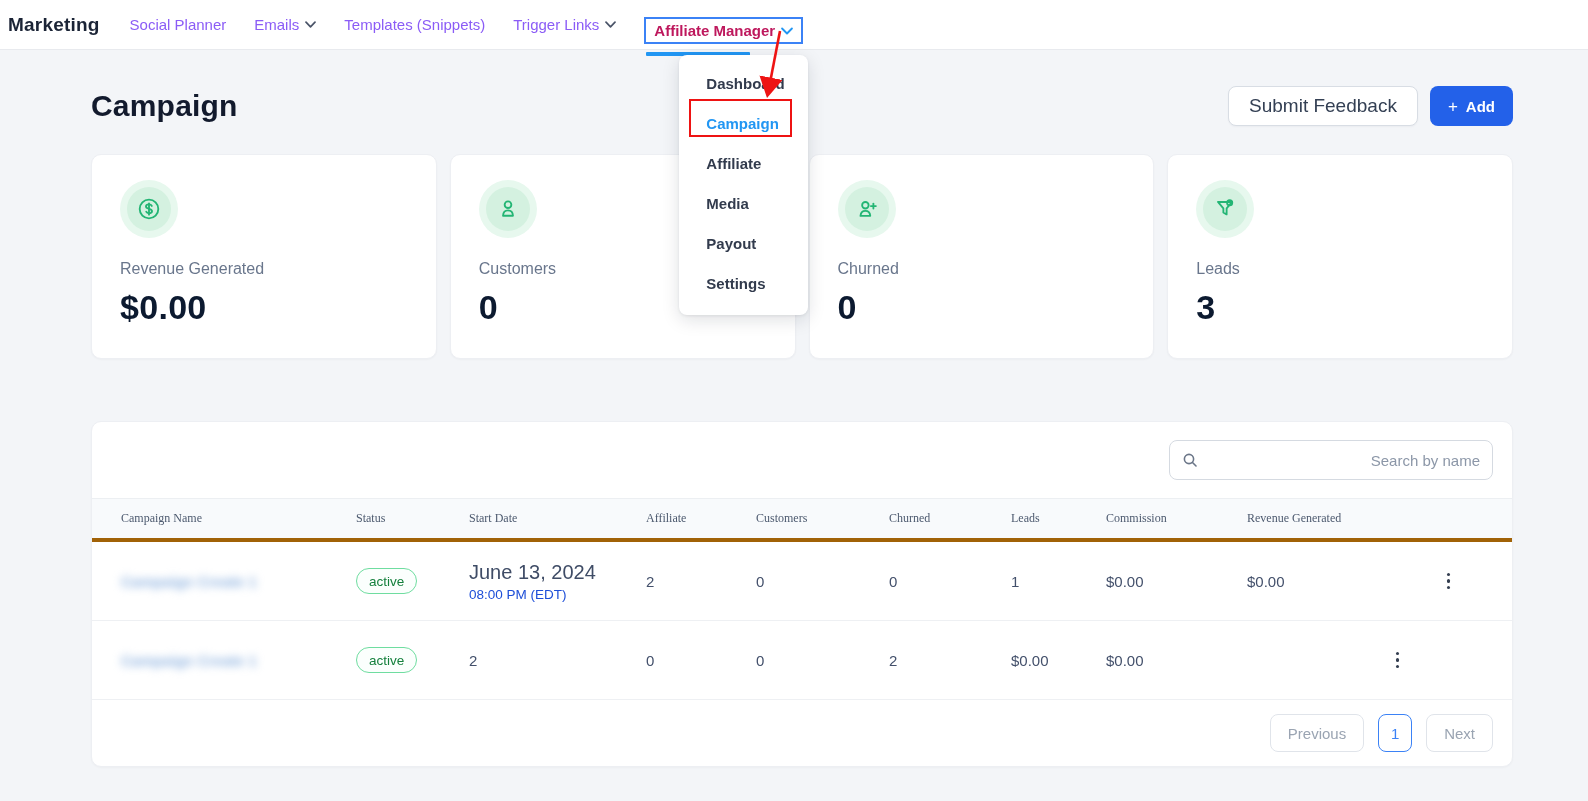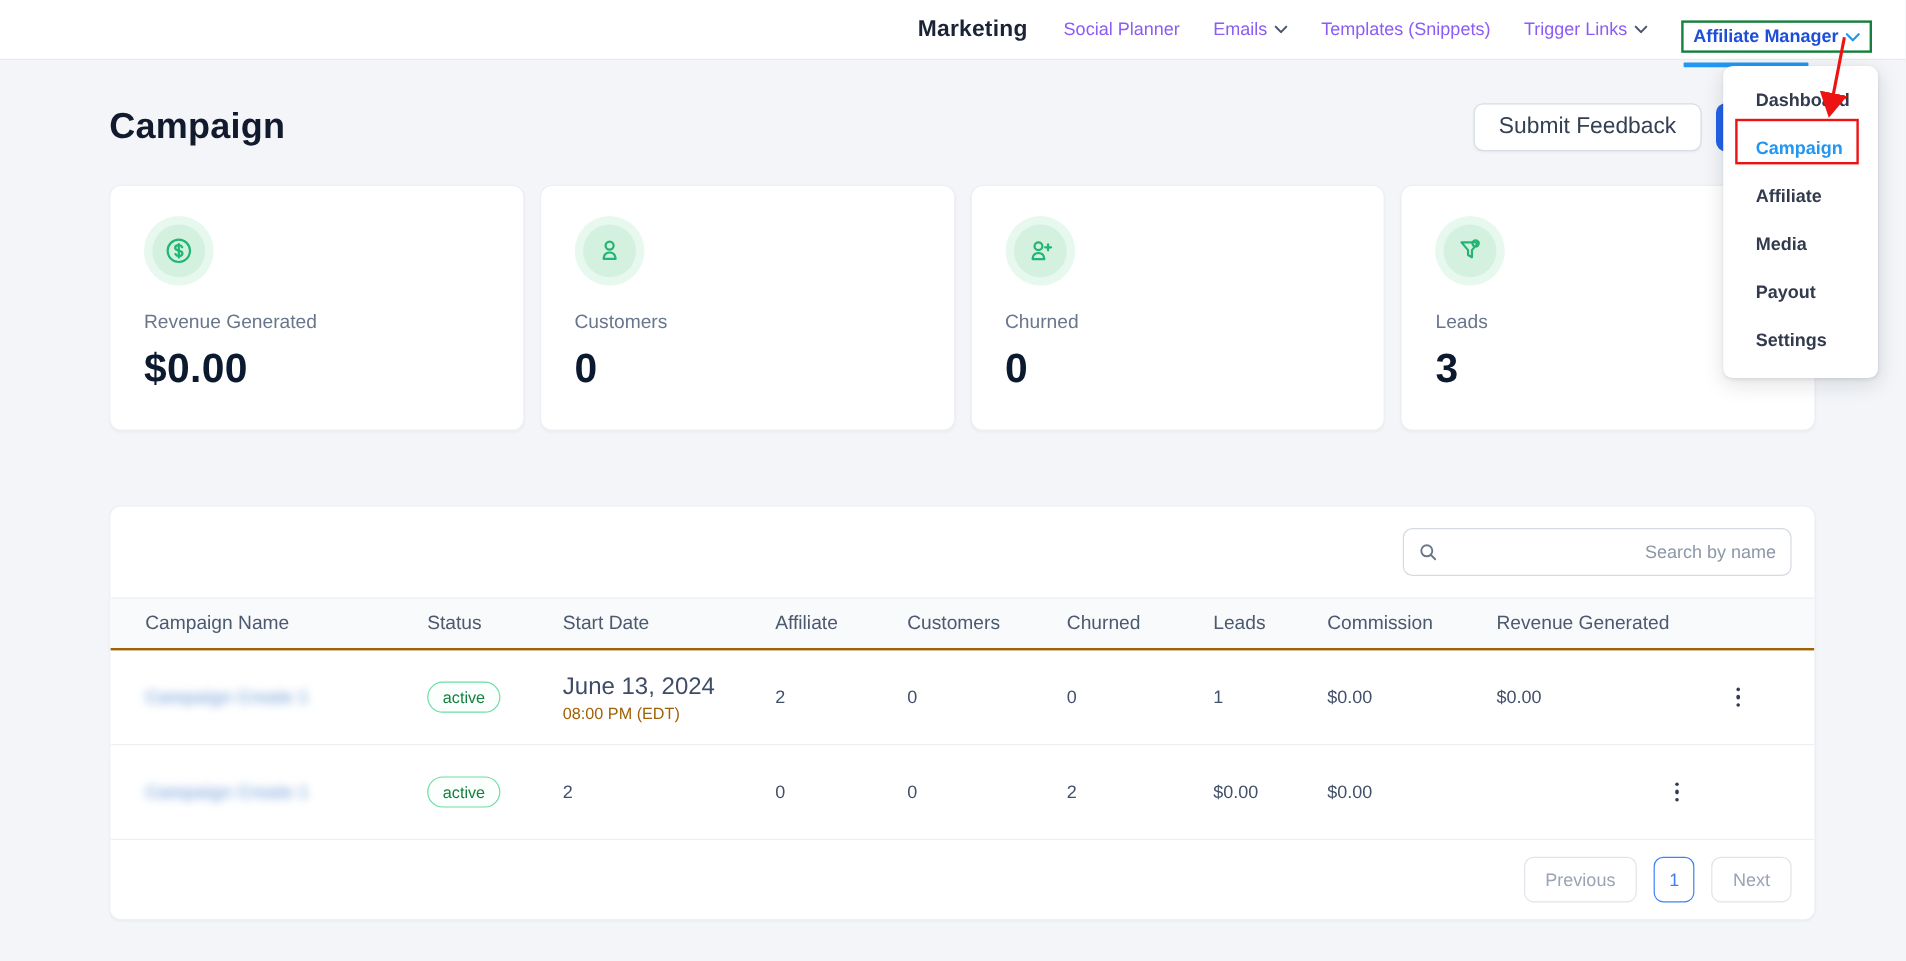--- a/index.html
+++ b/index.html
@@ -7,32 +7,32 @@
   body {
     font-family:"Liberation Sans", sans-serif;
     background:#f3f5f8;
     color:#1b2a4a;
     overflow:hidden;
     position:relative;
   }
   
   .topnav {
     height:50px; background:#fff; border-bottom:1px solid #e8eaee;
-    display:flex; align-items:center; padding:0 0 0 8px; position:relative; z-index:20;justify-content:flex-end;
+    display:flex; align-items:center; padding:0 0 0 8px; position:relative; z-index:20;
   }
   .brand { font-size:19px; font-weight:700; color:#1b2436; margin-right:30px; letter-spacing:.2px; }
   .nav-item {
     font-size:15px; color:#8b5cf6; font-weight:400; margin-right:28px;
     display:flex; align-items:center; gap:6px; cursor:pointer; white-space:nowrap;
   }
   .nav-item .caret { display:flex; align-items:center; color:#4a5468; }
   .nav-item-wrap { position:relative; margin-right:28px; }
   .nav-item-active {
-    color:#1d4ed8; font-weight:600; margin-right:0;
-    border:2px solid #15803d; padding:3px 8px;margin-top:12px;
+    color:#be185d; font-weight:600; margin-right:0;
+    border:2px solid #3b82f6; padding:3px 8px;margin-top:12px;
   }
   .nav-item-active .caret { color:#2196f3; }
   .active-underline {
     position:absolute; left:2px; top:calc(100% + 8px);
     width:104px; height:4px; background:#2196f3; border-radius:1px;
   }
   
   .dropdown {
     position:absolute; top:calc(100% + 11px); left:35px; width:129px;
     background:#fff; border-radius:8px; padding:9px 0 11px;
@@ -99,32 +99,32 @@
     border:none; outline:none; flex:1; font-size:15px; color:#344054;
     font-family:inherit; background:transparent;text-align:right;
   }
   .search-box input::placeholder { color:#8c97a8; }
   .tgrid {
     display:grid;
     grid-template-columns:235px 113px 177px 110px 133px 122px 95px 141px 194px 1fr;
     align-items:center; padding:0 20px 0 29px;
   }
   .thead {
-    height:44px; background:#f8fafc; border-top:1px solid #eceff2; border-bottom:2px solid #a16207;
-    font-size:16px; color:#4c596e; font-weight:500;
+    height:44px; background:#f8fafc; border-top:1px solid #eceff2; border-bottom:4px solid #a16207;
+    font-size:12px; color:#4c596e; font-weight:500;font-family:Liberation Serif, serif;
   }
   .trow { height:79px; border-bottom:1px solid #eef0f3; font-size:15px; color:#43506b; }
   .cell-name { font-size:15px; color:#8fb3e0; font-weight:600; filter:blur(4px); user-select:none; }
   .badge {
     display:inline-flex; align-items:center; justify-content:center;
     height:26px; padding:0 12px; border-radius:14px;
     border:1px solid #6fdda0; color:#15803d; background:#fbfffd; font-size:13.5px;
   }
   .date-main { font-size:20px; color:#3f4c66; }
-  .date-sub { font-size:13.5px; color:#a16207; margin-top:3px; }
+  .date-sub { font-size:13.5px; color:#1d4ed8; margin-top:3px; }
   .kebab-cell { display:flex; justify-content:flex-end; padding-right:38px; }
   .kebab { display:flex; flex-direction:column; gap:3px; cursor:pointer; padding:4px; }
   .kebab span { width:3.5px; height:3.5px; border-radius:50%; background:#333d4f; }
   
   .pagination { height:66px; display:flex; align-items:center; justify-content:flex-end; gap:14px; padding:0 19px; }
   .pg-btn {
     height:38px; border-radius:8px; border:1px solid #e0e4ea; background:#fff;
     font-size:15px; color:#9aa4b2; display:flex; align-items:center; justify-content:center;
     padding:0 17px; cursor:pointer; font-family:inherit;
   }

